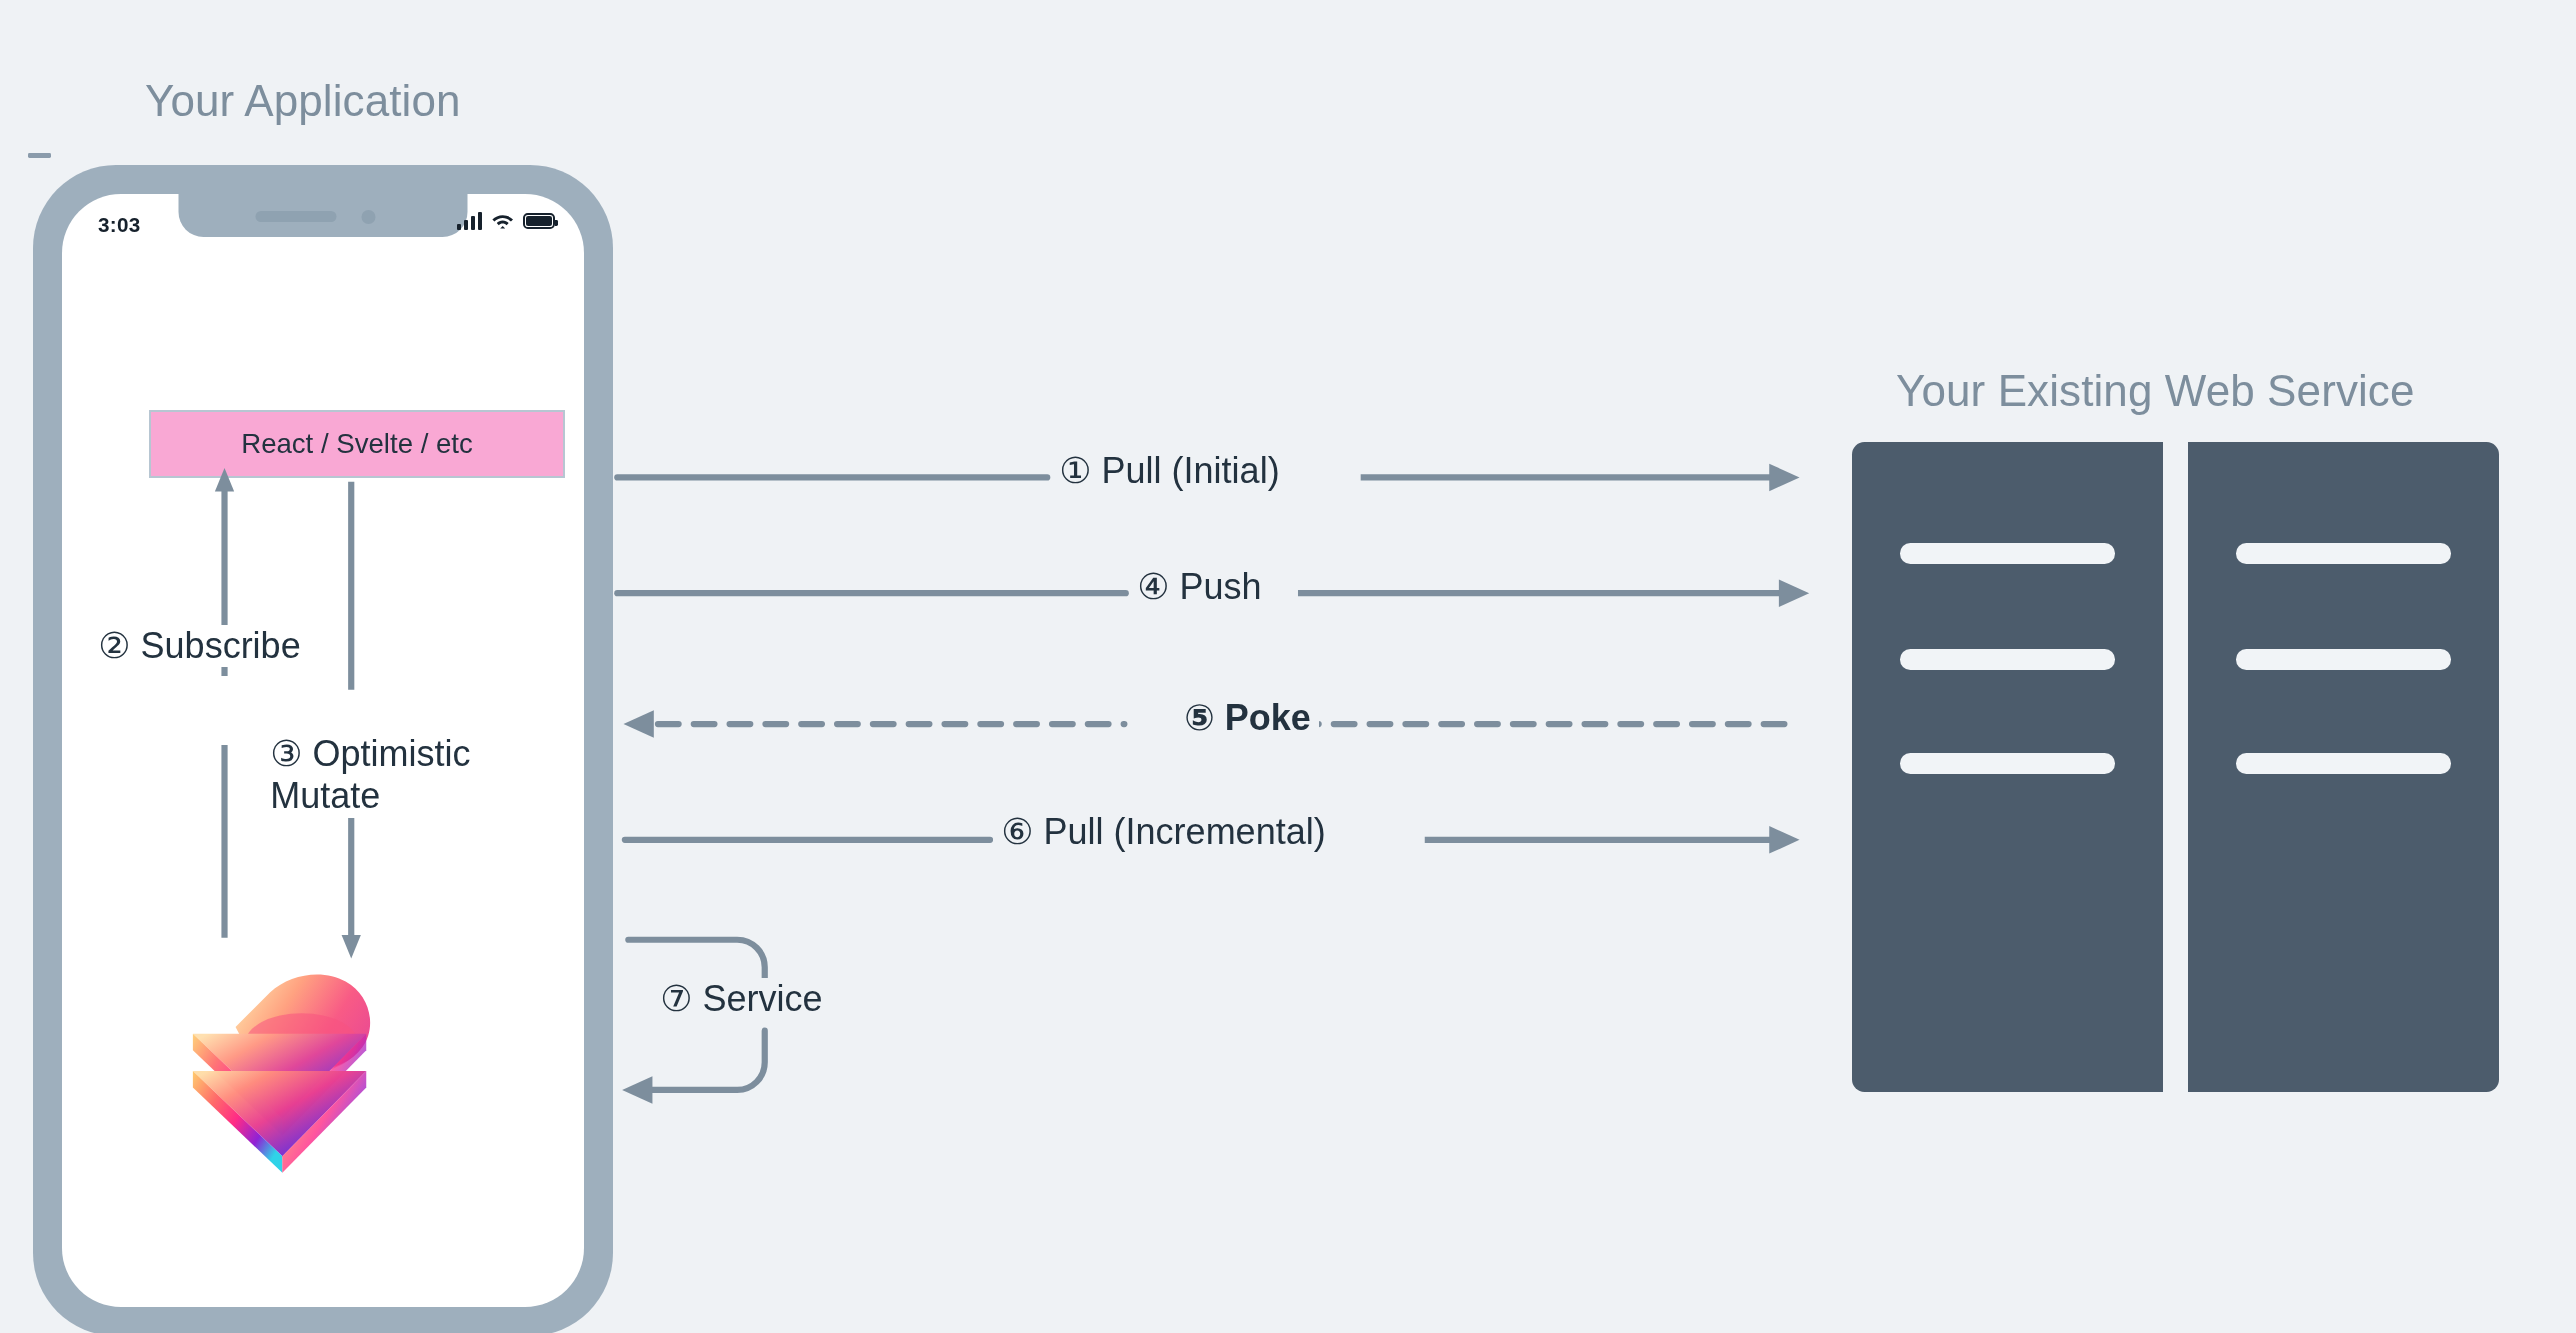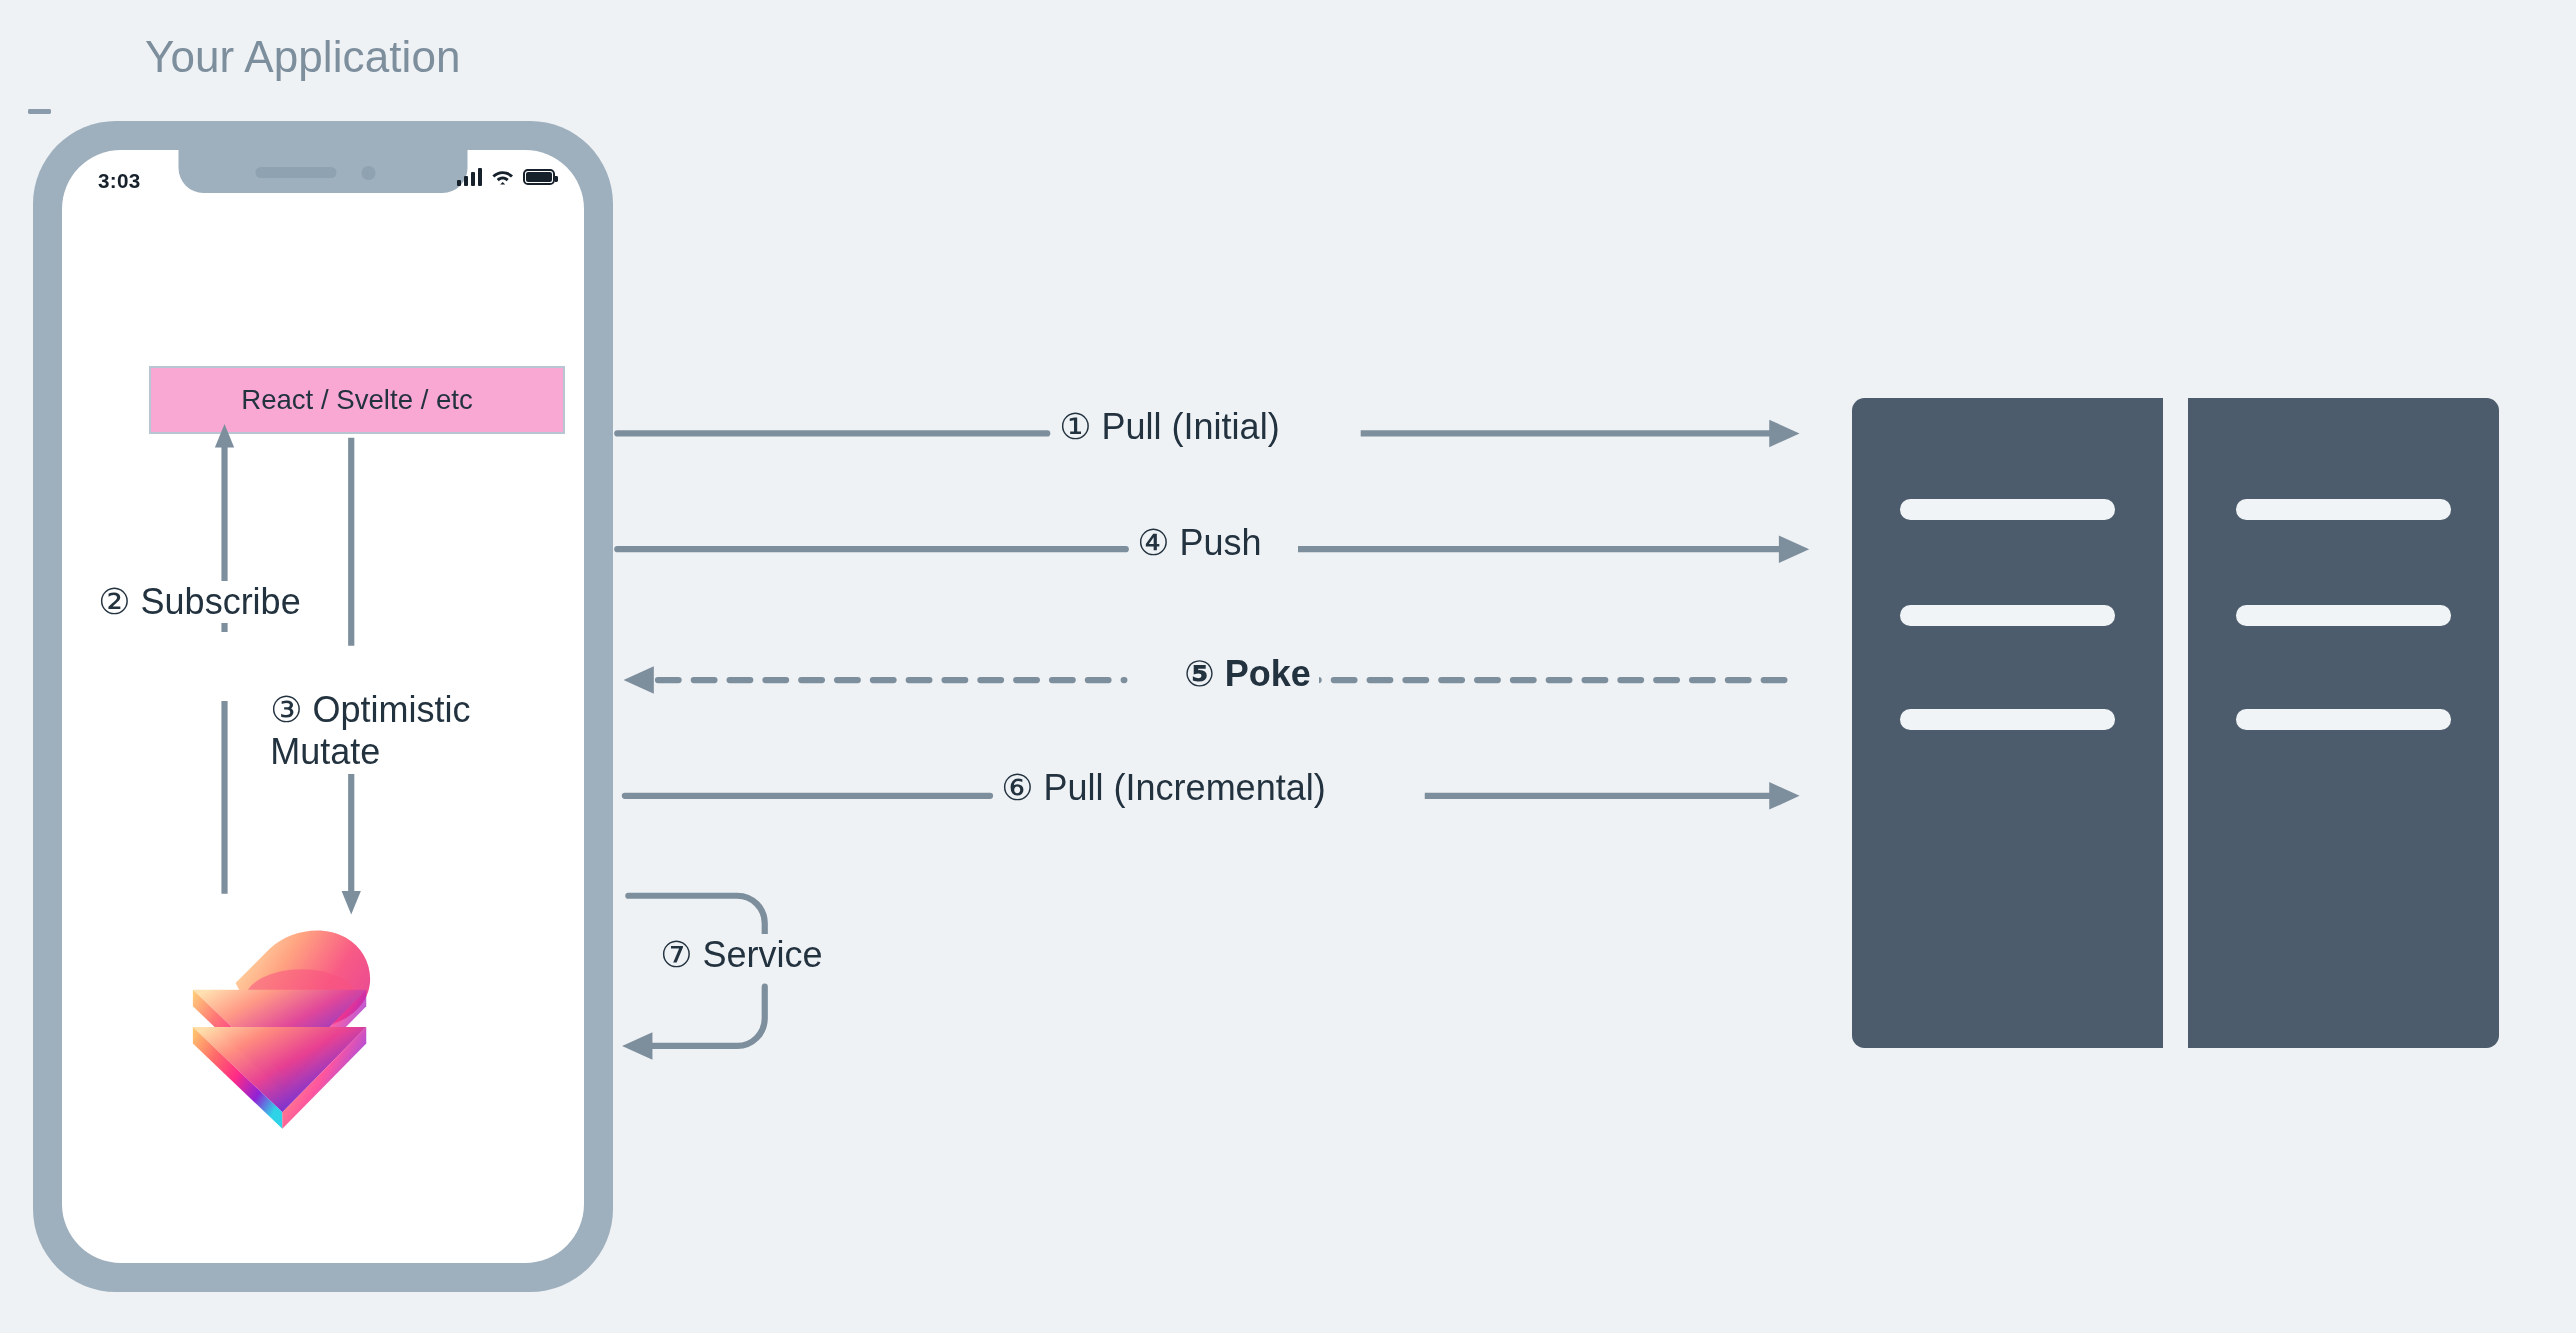--- a/index.html
+++ b/index.html
@@ -3,21 +3,21 @@
 <meta charset="utf-8">
 <style>
   html,body{margin:0;padding:0;}
   body{
     width:2576px;height:1334px;
     background:#eff2f5;
     font-family:"Liberation Sans","DejaVu Sans",sans-serif;
     overflow:hidden;
     position:relative;
   }
-  .canvas{position:absolute;inset:0;}
+  .canvas{position:absolute;inset:0;margin-top:44px;}
 
   
   .section-title{
     position:absolute;
     color:#7d8e9d;
     font-size:44px;
     font-weight:400;
     letter-spacing:0.1px;
     white-space:nowrap;
   }
@@ -128,20 +128,21 @@
   .rack .bar.b2{top:207px;}
   .rack .bar.b3{top:311px;}
 </style>
 </head>
 <body>
 
 <div class="canvas">
 
   <div class="section-title" id="app-title">Your Application</div>
 
+  <div class="section-title" id="svc-title">Your Existing Web Service</div>
 
   <div class="stray-dash"></div>
 
   <div class="phone">
     <div class="phone-screen">
 
       <div class="notch">
         <div class="notch-speaker"></div>
         <div class="notch-cam"></div>
       </div>

